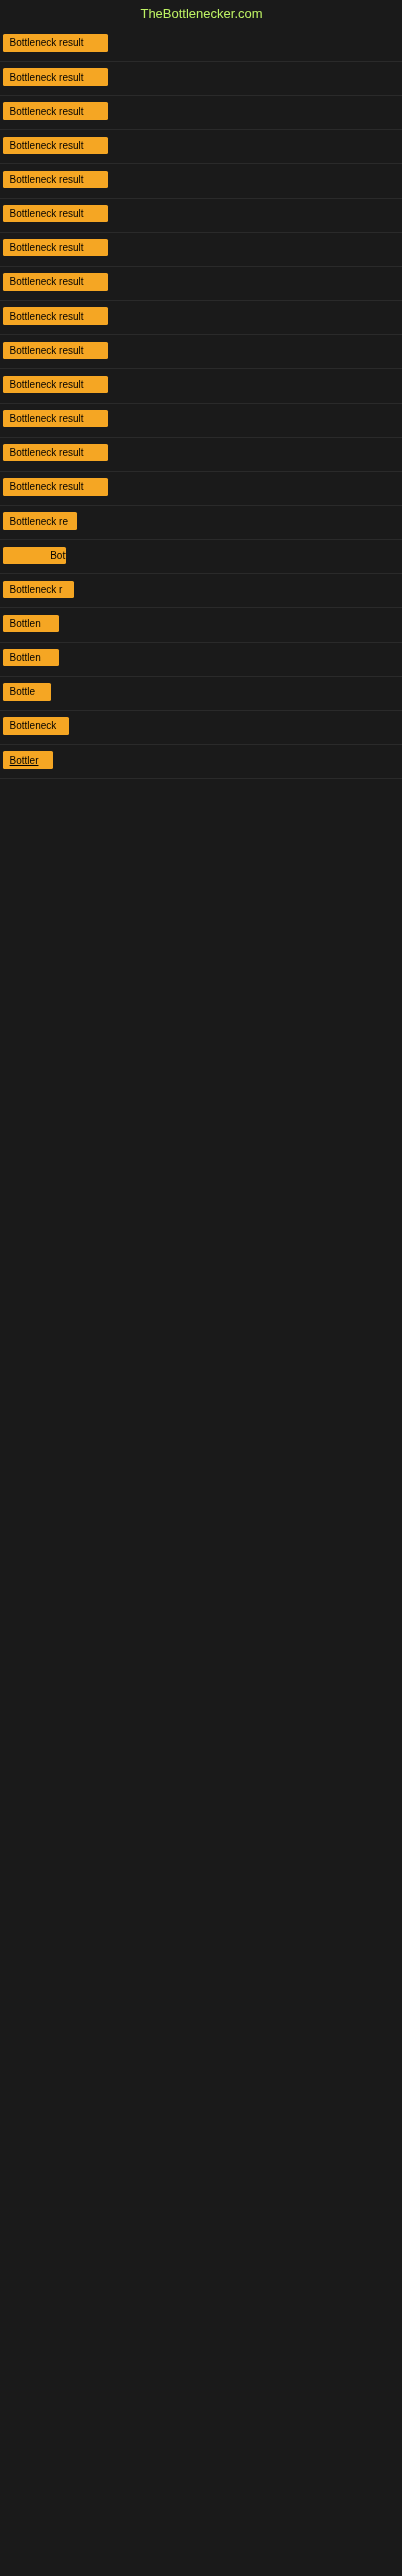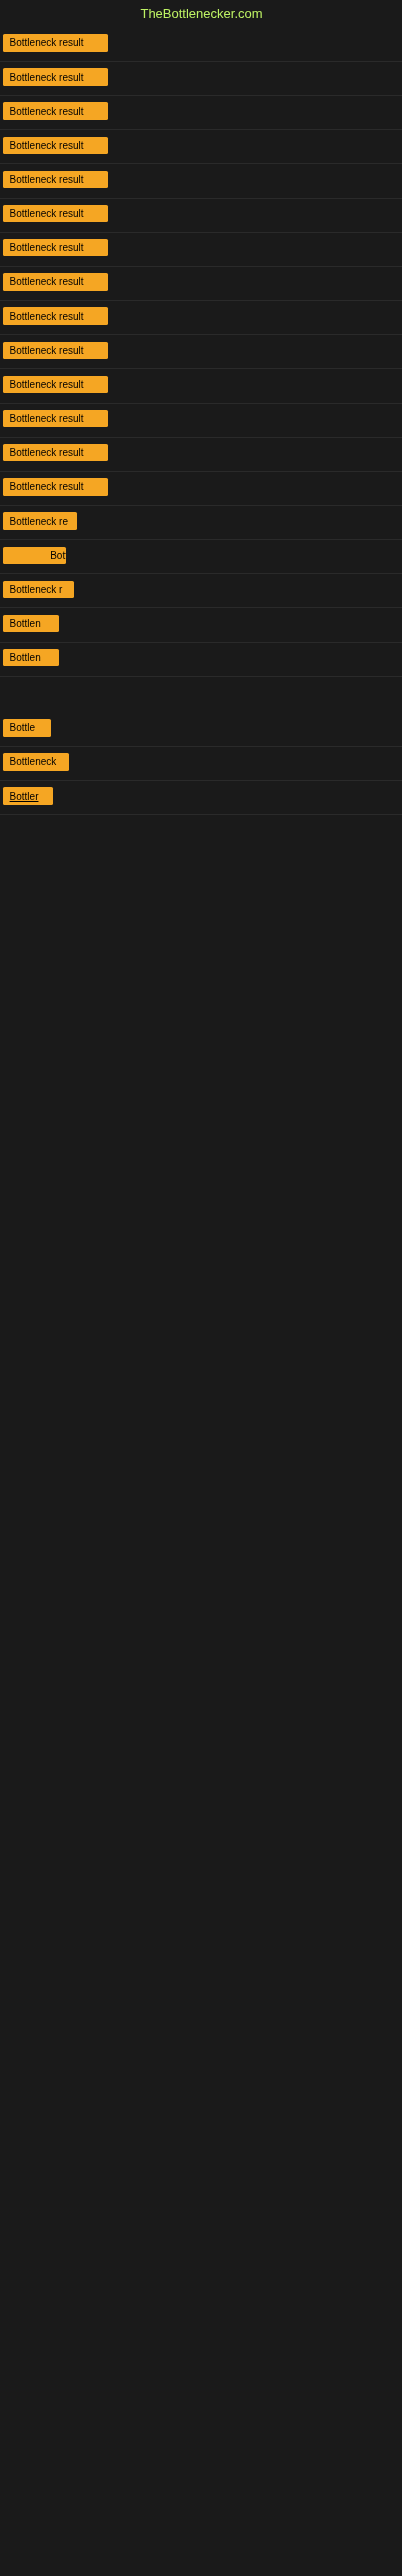--- a/index.html
+++ b/index.html
@@ -61,17 +61,17 @@
     <div class="result-row"><span class="bottleneck-badge" style="max-width: 105px; width: 105px;">Bottleneck result</span></div>
     <div class="result-row"><span class="bottleneck-badge" style="max-width: 105px; width: 105px;">Bottleneck result</span></div>
     <div class="result-row"><span class="bottleneck-badge" style="max-width: 105px; width: 105px;">Bottleneck result</span></div>
     <div class="result-row"><span class="bottleneck-badge" style="max-width: 105px; width: 105px;">Bottleneck result</span></div>
     <div class="result-row"><span class="bottleneck-badge" style="max-width: 105px; width: 105px;">Bottleneck result</span></div>
     <div class="result-row"><span class="bottleneck-badge" style="max-width: 81px; width: 74px;">Bottleneck re</span></div>
     <div class="result-row"><span class="bottleneck-badge" style="max-width: 63px; width: 63px; padding-left: 47px;">Bottlene</span></div>
     <div class="result-row"><span class="bottleneck-badge" style="max-width: 71px; width: 71px;">Bottleneck r</span></div>
     <div class="result-row"><span class="bottleneck-badge" style="max-width: 56px; width: 56px;">Bottlen</span></div>
     <div class="result-row"><span class="bottleneck-badge" style="max-width: 56px; width: 56px;">Bottlen</span></div>
-    <div class="result-row"><span class="bottleneck-badge" style="max-width: 48px; width: 48px; margin-top: 36px;">Bottle</span></div>
+    <div class="result-row"><span class="bottleneck-badge" style="max-width: 48px; width: 48px;">Bottle</span></div>
     <div class="result-row"><span class="bottleneck-badge" style="max-width: 66px; width: 66px;">Bottleneck</span></div>
     <div class="result-row"><span class="bottleneck-badge" style="max-width: 50px; width: 62px; text-decoration: underline;">Bottler</span></div>
   </div>
 
 
 </body></html>

